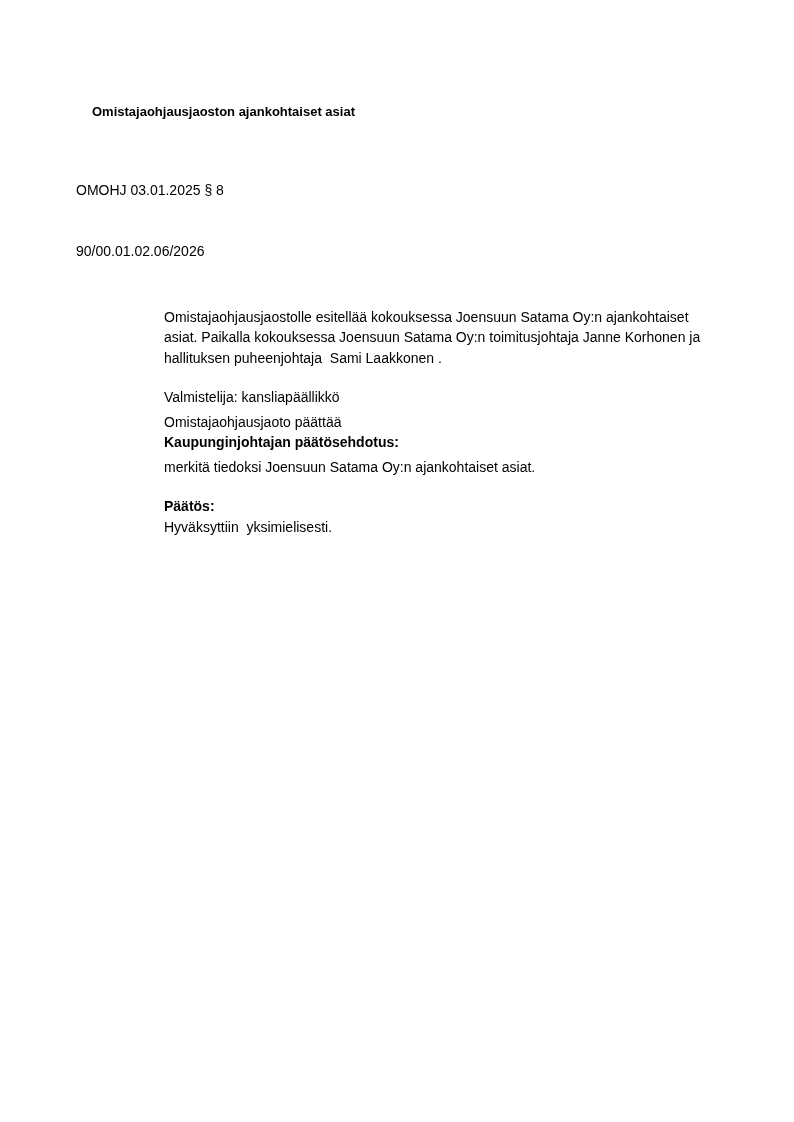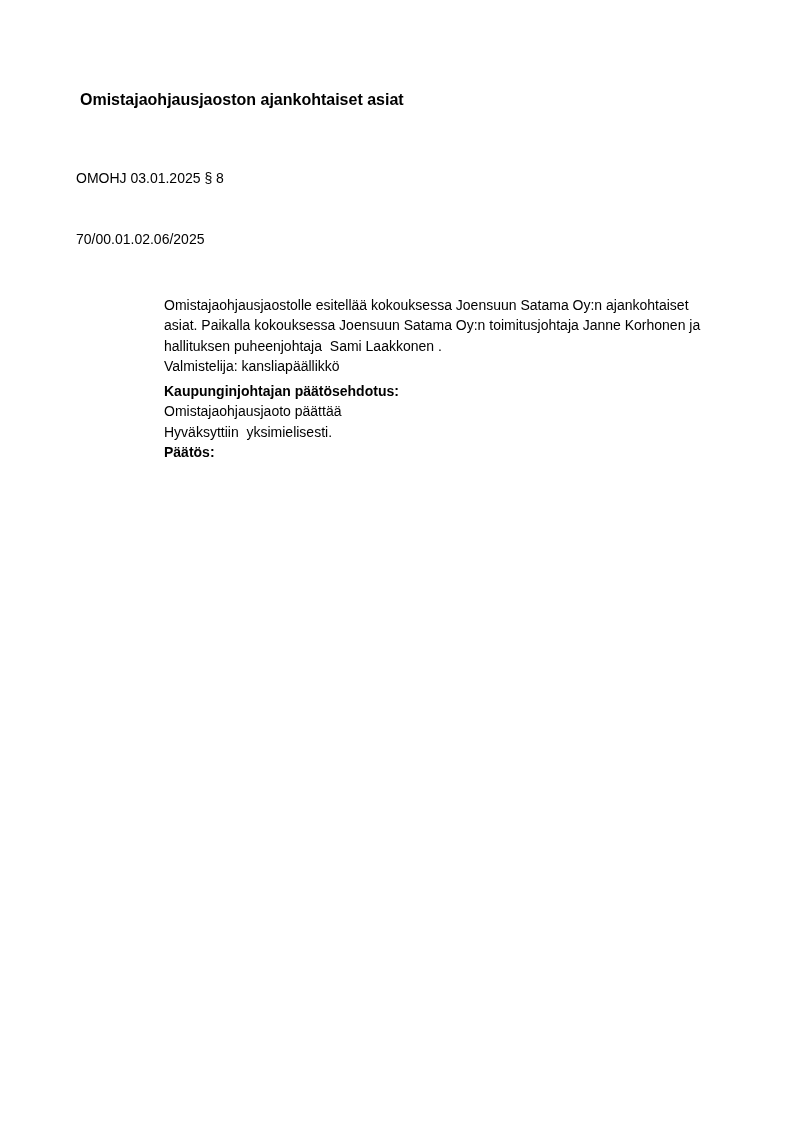--- a/index.html
+++ b/index.html
@@ -16,69 +16,70 @@
     font-size: 14px;
     line-height: 20.5px;
     color: #000000;
   }
   .doc {
     padding: 86px 30px 0 76px;
     box-sizing: border-box;
     width: 794px;
   }
   .title {
-    margin: 4px;
-    font-size: 16px;
+    margin: 16px;
+    font-size: 13px;
     font-weight: bold;
     line-height: 20.5px;
     white-space: pre-wrap;
   }
   .meta {
     margin: 16px 0 0 0;
     white-space: pre-wrap;
   }
   .indent {
     margin-left: 88px;
     width: 612px;
   }
   .para {
     margin: 0;
     white-space: pre-wrap;
   }
   .gap-sm { margin-top: 4px; }
-  .gap-md { }
+  .gap-md { margin-top: 19px; }
   .bold { font-weight: bold; }
 </style>
 </head>
 <body>
 
 <div class="doc">
 
   <h1 class="title">Omistajaohjausjaoston ajankohtaiset asiat</h1>
 
   <div class="meta">
     <div>OMOHJ 03.01.2025 § 8</div>
-    <div>70/00.01.02.06/2025</div>
+    <div>90/00.01.02.06/2026</div>
   </div>
 
   <div class="indent">
 
     <p class="para gap-sm">Omistajaohjausjaostolle esitellää kokouksessa Joensuun Satama Oy:n ajankohtaiset
 asiat. Paikalla kokouksessa Joensuun Satama Oy:n toimitusjohtaja Janne Korhonen ja
 hallituksen puheenjohtaja  Sami Laakkonen .</p>
 
     <p class="para gap-md">Valmistelija: kansliapäällikkö</p>
 
     <div class="gap-sm">
+      <p class="para">Omistajaohjausjaoto päättää</p>
       <p class="para bold">Kaupunginjohtajan päätösehdotus:</p>
-      <p class="para">Omistajaohjausjaoto päättää</p>
     </div>
 
+    <p class="para gap-sm">merkitä tiedoksi Joensuun Satama Oy:n ajankohtaiset asiat.</p>
 
     <div class="gap-md">
+      <p class="para bold">Päätös:</p>
       <p class="para">Hyväksyttiin  yksimielisesti.</p>
-      <p class="para bold">Päätös:</p>
     </div>
 
 
   </div>
 
 </div>
 
 </body></html>

